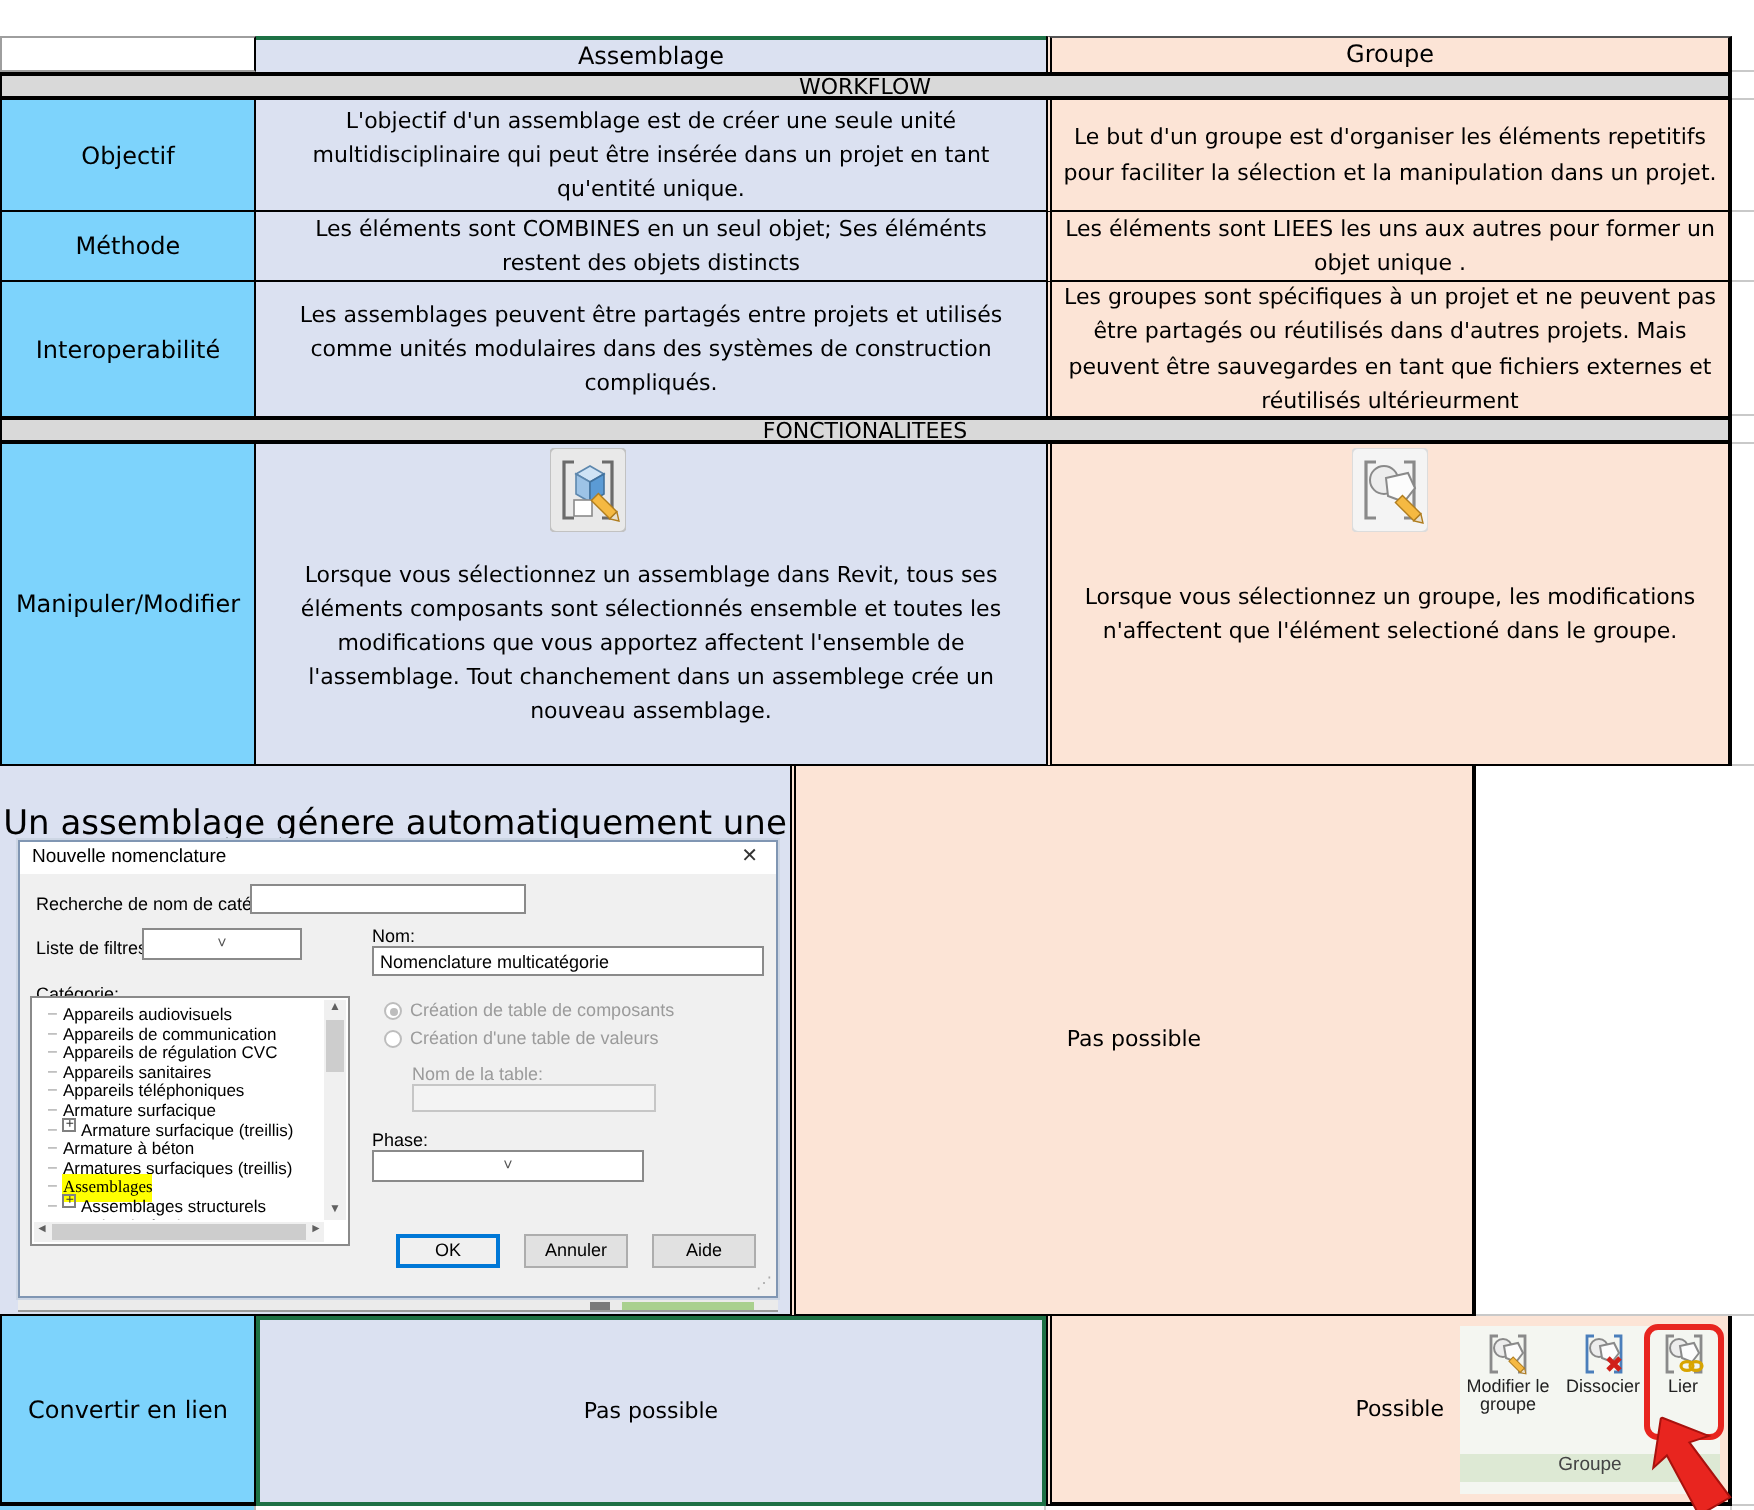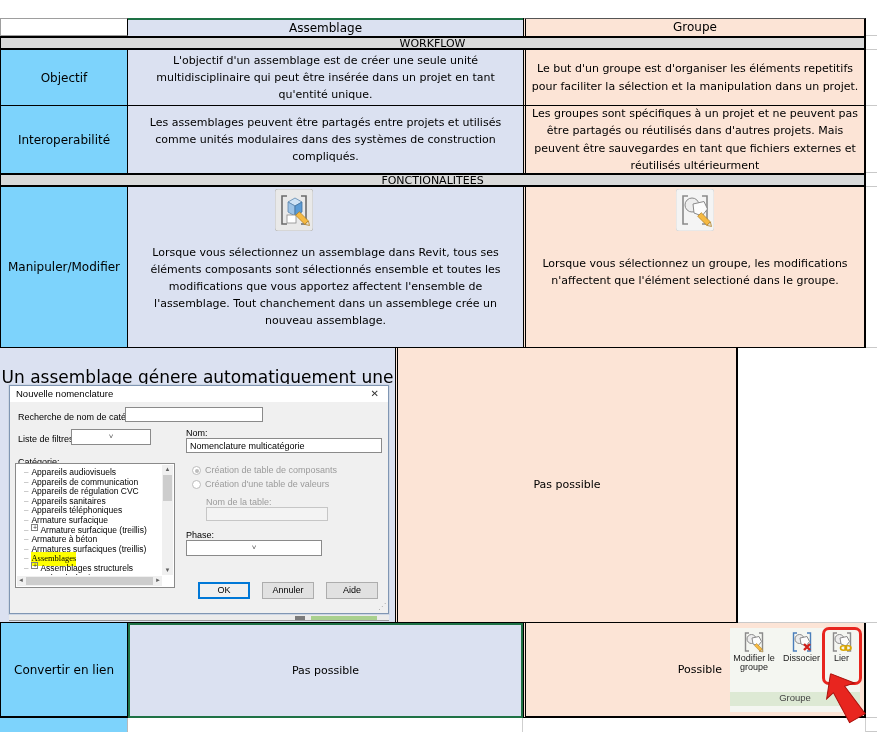--- a/index.html
+++ b/index.html
@@ -124,20 +124,26 @@
     <div class="cD"></div>
   </div>
 
   <div class="row bb1" id="r-objectif">
     <div class="cA label-cell">Objectif</div>
     <div class="cB">L'objectif d'un assemblage est de créer une seule unité multidisciplinaire qui peut être insérée dans un projet en tant qu'entité unique.</div>
     <div class="cC">Le but d'un groupe est d'organiser les éléments repetitifs pour faciliter la sélection et la manipulation dans un projet.</div>
     <div class="cD"></div>
   </div>
 
+  <div class="row bb1" id="r-methode">
+    <div class="cA label-cell">Méthode</div>
+    <div class="cB">Les éléments sont COMBINES en un seul objet; Ses éléménts restent des objets distincts</div>
+    <div class="cC">Les éléments sont LIEES les uns aux autres pour former un objet unique .</div>
+    <div class="cD"></div>
+  </div>
 
   <div class="row" id="r-interop">
     <div class="cA label-cell">Interoperabilité</div>
     <div class="cB">Les assemblages peuvent être partagés entre projets et utilisés comme unités modulaires dans des systèmes de construction compliqués.</div>
     <div class="cC">Les groupes sont spécifiques à un projet et ne peuvent pas être partagés ou réutilisés dans d'autres projets. Mais peuvent être sauvegardes en tant que fichiers externes et réutilisés ultérieurment</div>
     <div class="cD"></div>
   </div>
 
   <div class="row band">
     <div class="bandcell">FONCTIONALITEES</div>

